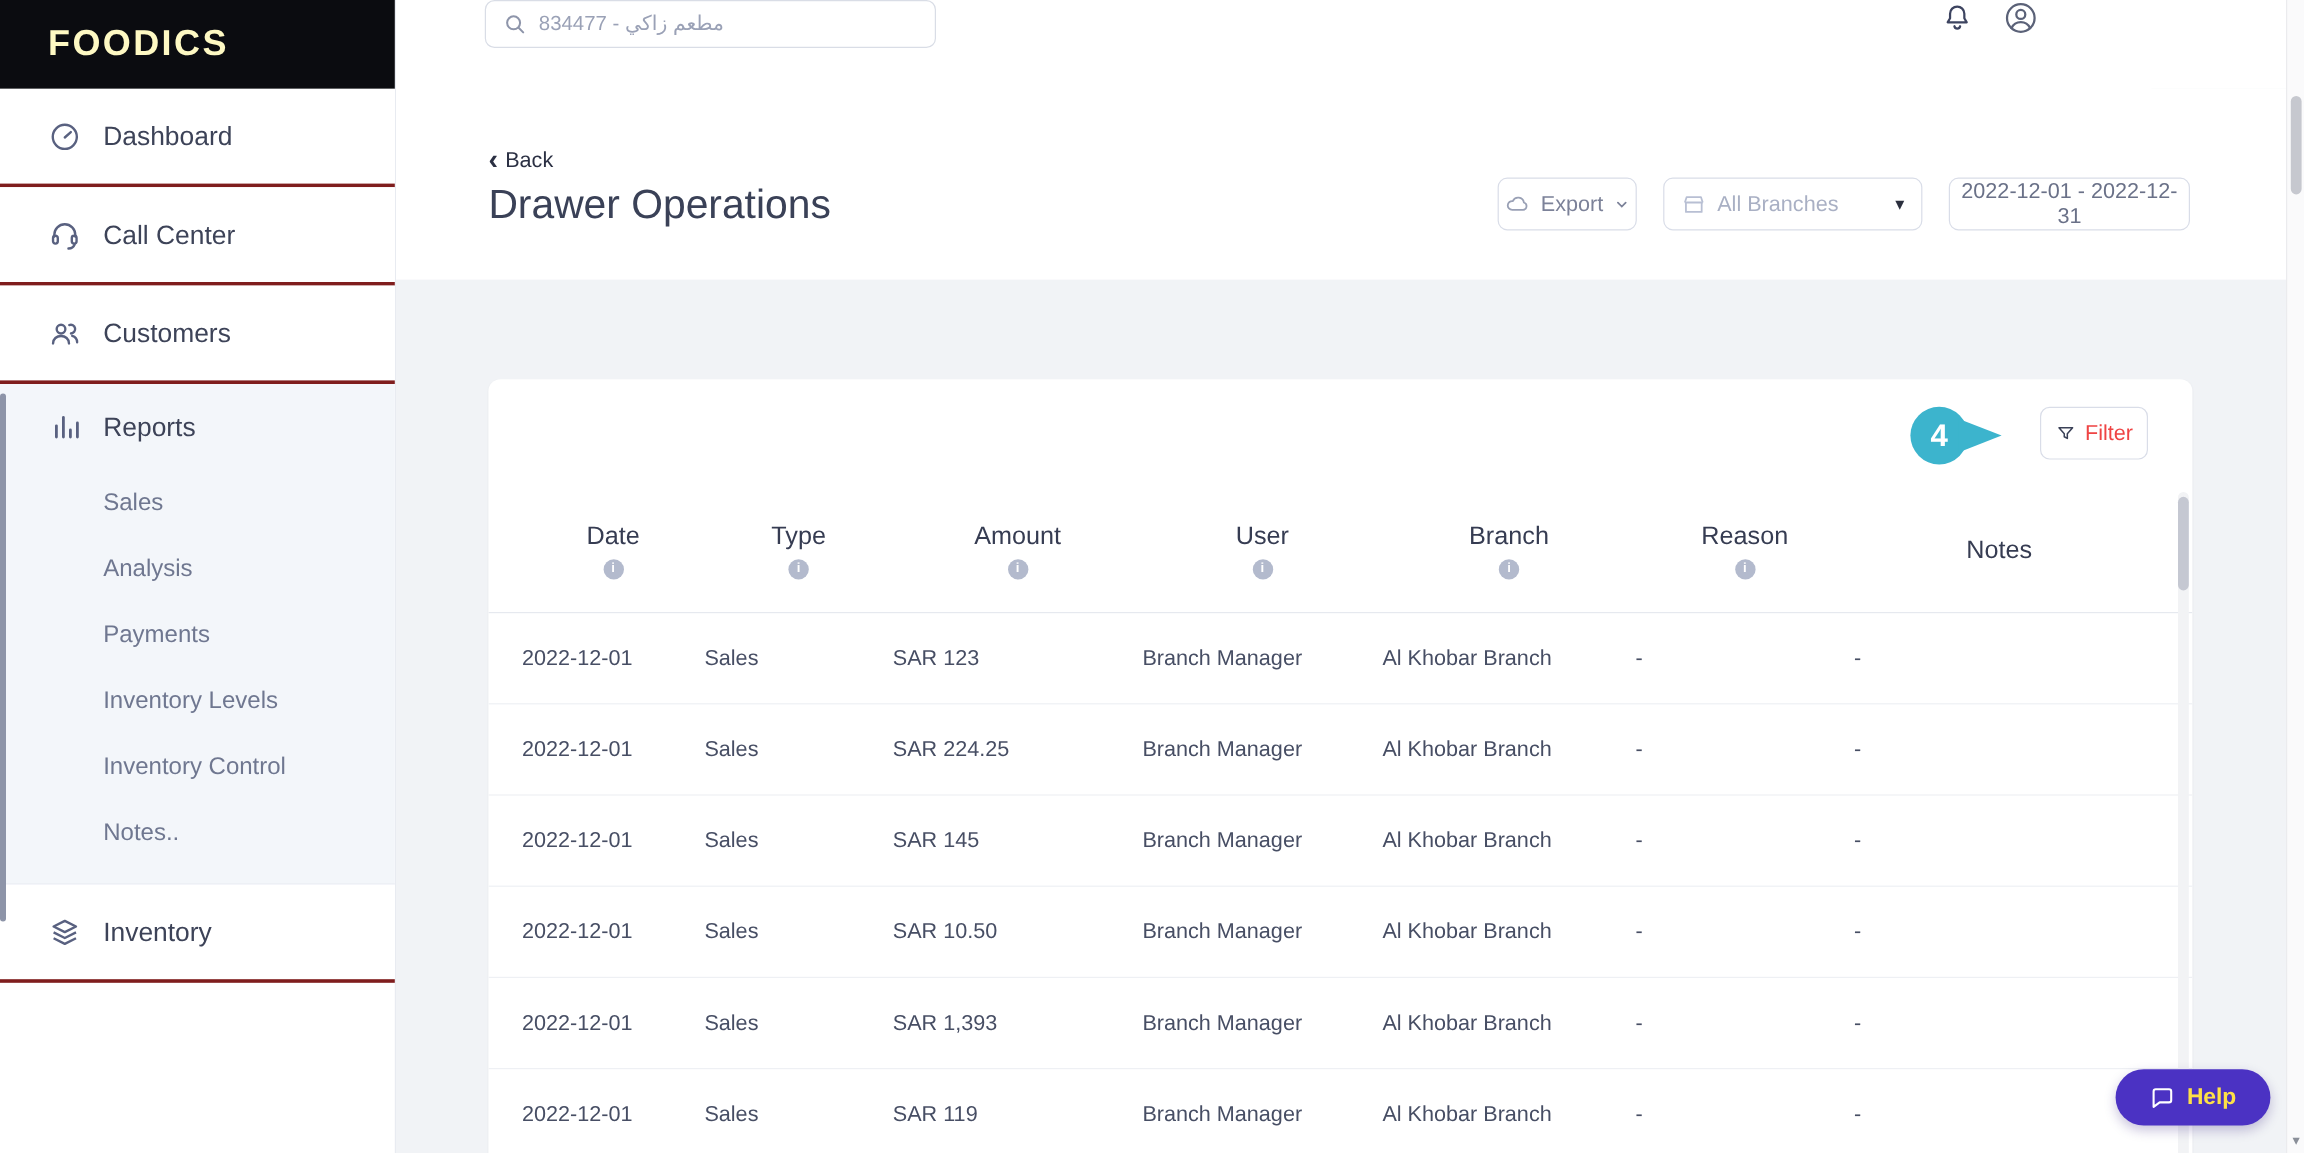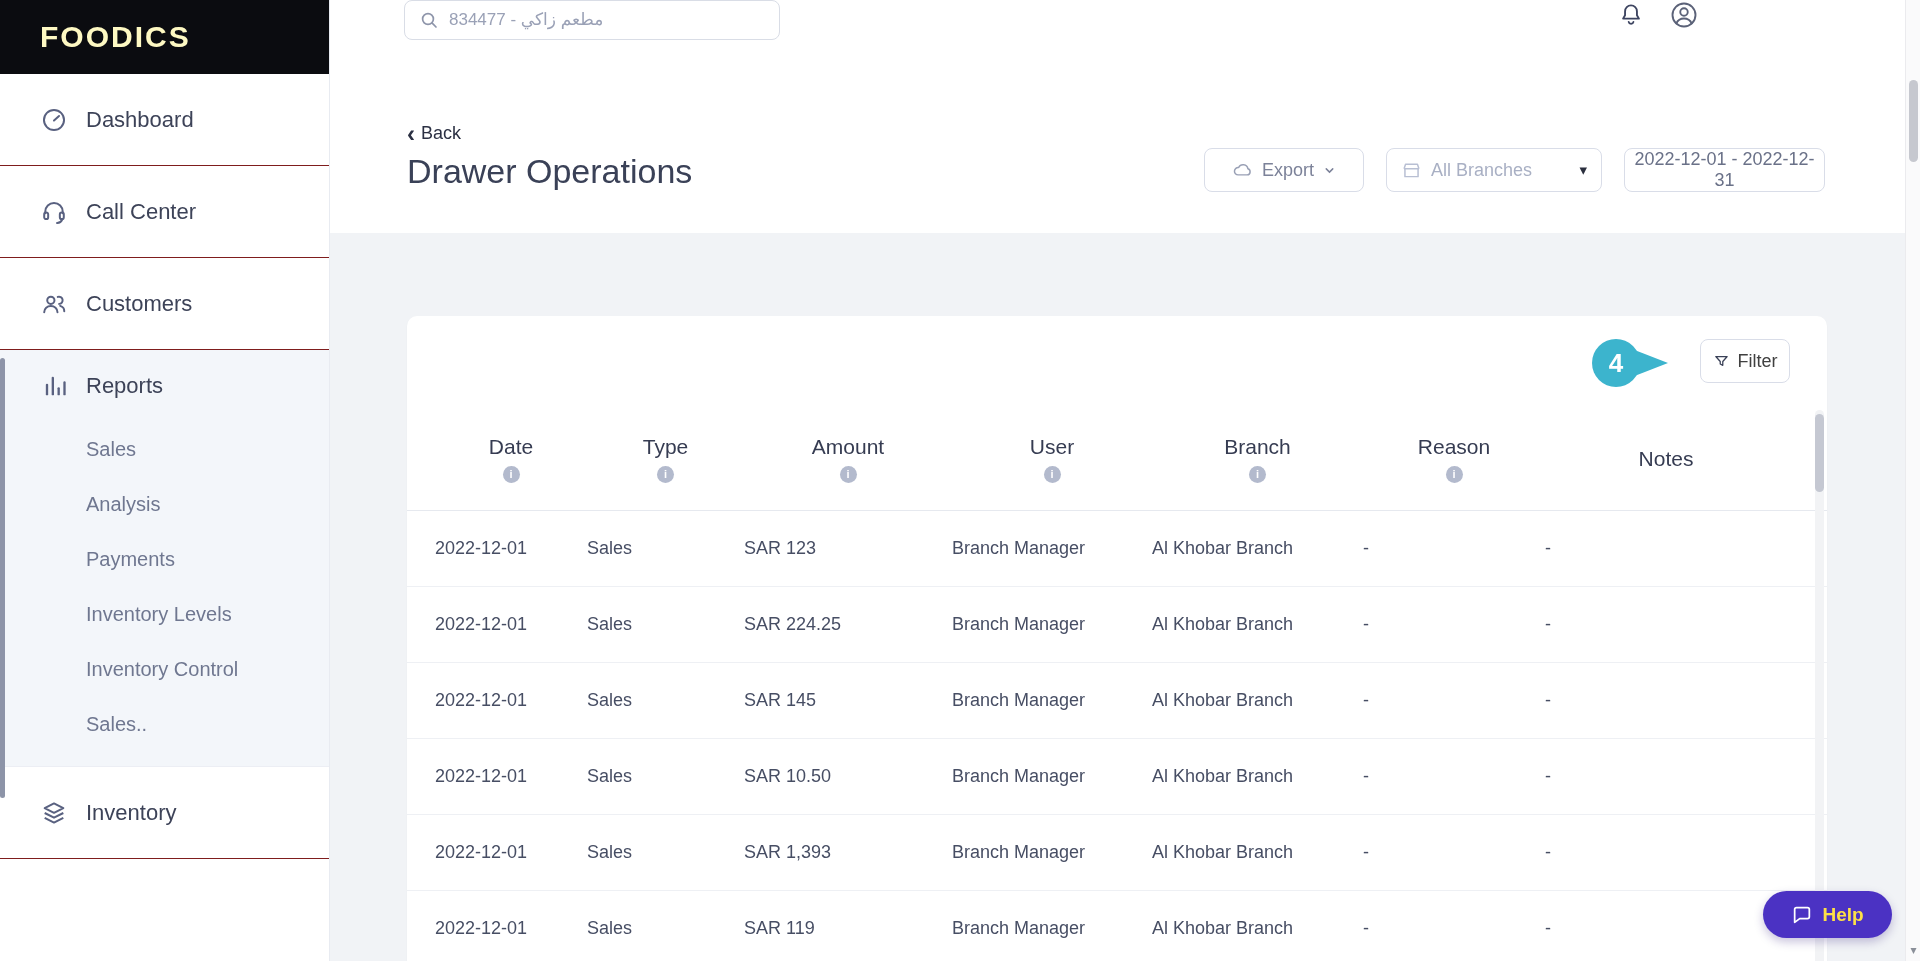--- a/index.html
+++ b/index.html
@@ -3,22 +3,22 @@
 <meta charset="utf-8">
 <style>
   * { margin:0; padding:0; box-sizing:border-box; }
   html,body { width:1920px; height:961px; overflow:hidden; }
   body { font-family:"Liberation Sans", sans-serif; background:#fff; position:relative; color:#3d4358; }
 
   
   .sidebar { position:absolute; left:0; top:0; width:330px; height:961px; background:#fff; border-right:1px solid #e8ebf1; z-index:5; }
   .logo { height:74px; background:#0b0c10; color:#fef9c3; display:flex; align-items:center; padding-left:40px;
           font-size:30px; font-weight:bold; letter-spacing:2px; cursor:pointer; }
-  .nav-item { display:flex; align-items:center; gap:18px; padding-left:40px; height:92px;
-              border-bottom:1px solid #7f1d1d; font-size:22px; color:#3d4358; cursor:pointer; background:#fff; }
+  .nav-item { display:flex; align-items:center; gap:18px; padding-left:40px; height:82px;
+              border-bottom:3px solid #7f1d1d; font-size:22px; color:#3d4358; cursor:pointer; background:#fff; }
   .nav-item .nav-icon { width:28px; height:28px; flex:0 0 28px; display:flex; align-items:center; justify-content:center; }
   .reports-block { position:relative; background:#f3f6fa; border-bottom:1px solid #eceef4; }
   .reports-block .nav-item { background:transparent; border-bottom:none; height:72px; }
   .subnav { list-style:none; padding:0 0 14px 0; }
   .subnav li { height:55px; display:flex; align-items:center; padding-left:86px; font-size:20px; color:#6f7790; cursor:pointer; }
   .side-strip { position:absolute; left:0; top:8px; width:5px; height:440px; background:#8d94a8; border-radius:3px; }
 
   
   .topbar { position:absolute; left:330px; top:0; width:1463px; height:74px; background:#fff; display:flex; align-items:flex-start; z-index:4; }
   .search { margin-left:74px; width:376px; height:40px; border:1px solid #d9dde6; border-radius:8px;
@@ -31,31 +31,31 @@
   
   .main { position:absolute; left:330px; top:74px; width:1590px; height:887px; background:#f1f3f6; }
   .page-header { position:relative; height:159px; background:#fff; padding-left:77px; }
   .back { position:absolute; left:77px; top:49px; display:flex; align-items:center; gap:6px; font-size:18px;
           color:#2b3043; text-decoration:none; cursor:pointer; }
   .back .chev { font-size:24px; line-height:18px; font-weight:bold; }
   .page-title { position:absolute; left:77px; top:78px; font-size:34px; font-weight:500; color:#3a4157; }
   .header-actions { position:absolute; right:95px; top:74px; display:flex; gap:22px; }
   .btn { display:flex; align-items:center; justify-content:center; gap:9px; height:44px; background:#fff;
          border:1px solid #d9dde8; border-radius:8px; font-size:18px; font-family:inherit; cursor:pointer; color:#7c8299; }
-  .btn.export { width:160px; }
+  .btn.export { width:116px; }
   .btn.branches { width:216px; justify-content:flex-start; padding:0 14px; color:#a9b0c4; }
   .btn.branches .caret { margin-left:auto; color:#2b2f3e; font-size:15px; }
   .btn.daterange { width:201px; color:#6a7188; }
 
   
   .content { position:relative; height:728px; }
   .card { position:absolute; left:77px; top:83px; width:1420px; height:660px; background:#fff;
           border-radius:10px; box-shadow:0 1px 2px rgba(20,30,60,.04); overflow:hidden; }
   .card-toolbar { position:relative; height:91px; }
-  .btn.filter { position:absolute; right:37px; top:23px; width:90px; height:44px; color:#404040; gap:8px; }
+  .btn.filter { position:absolute; right:37px; top:23px; width:90px; height:44px; color:#ef4444; gap:8px; }
 
   .annotation { position:absolute; left:1185px; top:23px; display:flex; align-items:center; }
   .ann-circle { width:48px; height:48px; border-radius:50%; background:#3cb4cd; color:#fff; font-size:26px; font-weight:bold;
                 display:flex; align-items:center; justify-content:center; }
   .ann-tip { width:0; height:0; border-top:14px solid transparent; border-bottom:14px solid transparent;
              border-left:36px solid #3cb4cd; margin-left:-8px; }
 
   .grid { display:grid; grid-template-columns:152px 157px 208px 200px 211px 182px 1fr; padding:0 40px 0 28px; align-items:center; }
   .thead { height:104px; border-bottom:1px solid #e6e9ef; }
   .th { display:flex; align-items:center; gap:7px; font-size:21px; font-weight:500; color:#363c52;flex-direction:column; }
@@ -133,21 +133,21 @@
           </svg>
       </span>
       <span>Reports</span>
     </div>
     <ul class="subnav" id="subnav">
         <li>Sales</li>
         <li>Analysis</li>
         <li>Payments</li>
         <li>Inventory Levels</li>
         <li>Inventory Control</li>
-        <li>Sales..</li>
+        <li>Notes..</li>
       </ul>
   </div>
 
   <div class="nav-item">
     <span class="nav-icon">
       <svg width="28" height="28" viewBox="0 0 24 24" fill="none" stroke="#596180" stroke-width="1.7" stroke-linejoin="round">
           <path d="M12 3.8l8 4-8 4-8-4 8-4z"></path>
           <path d="M4 12l8 4 8-4"></path>
           <path d="M4 16.2l8 4 8-4"></path>
         </svg>

